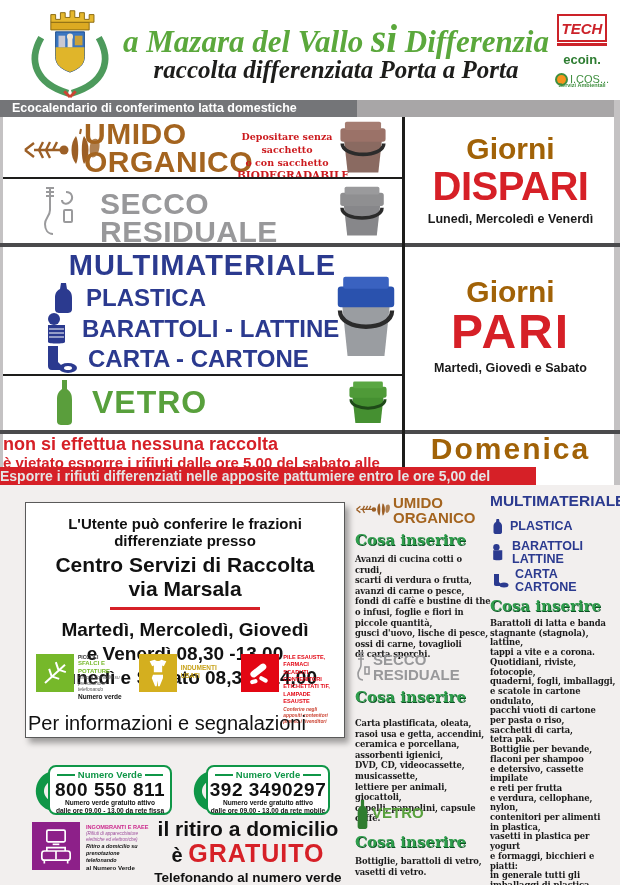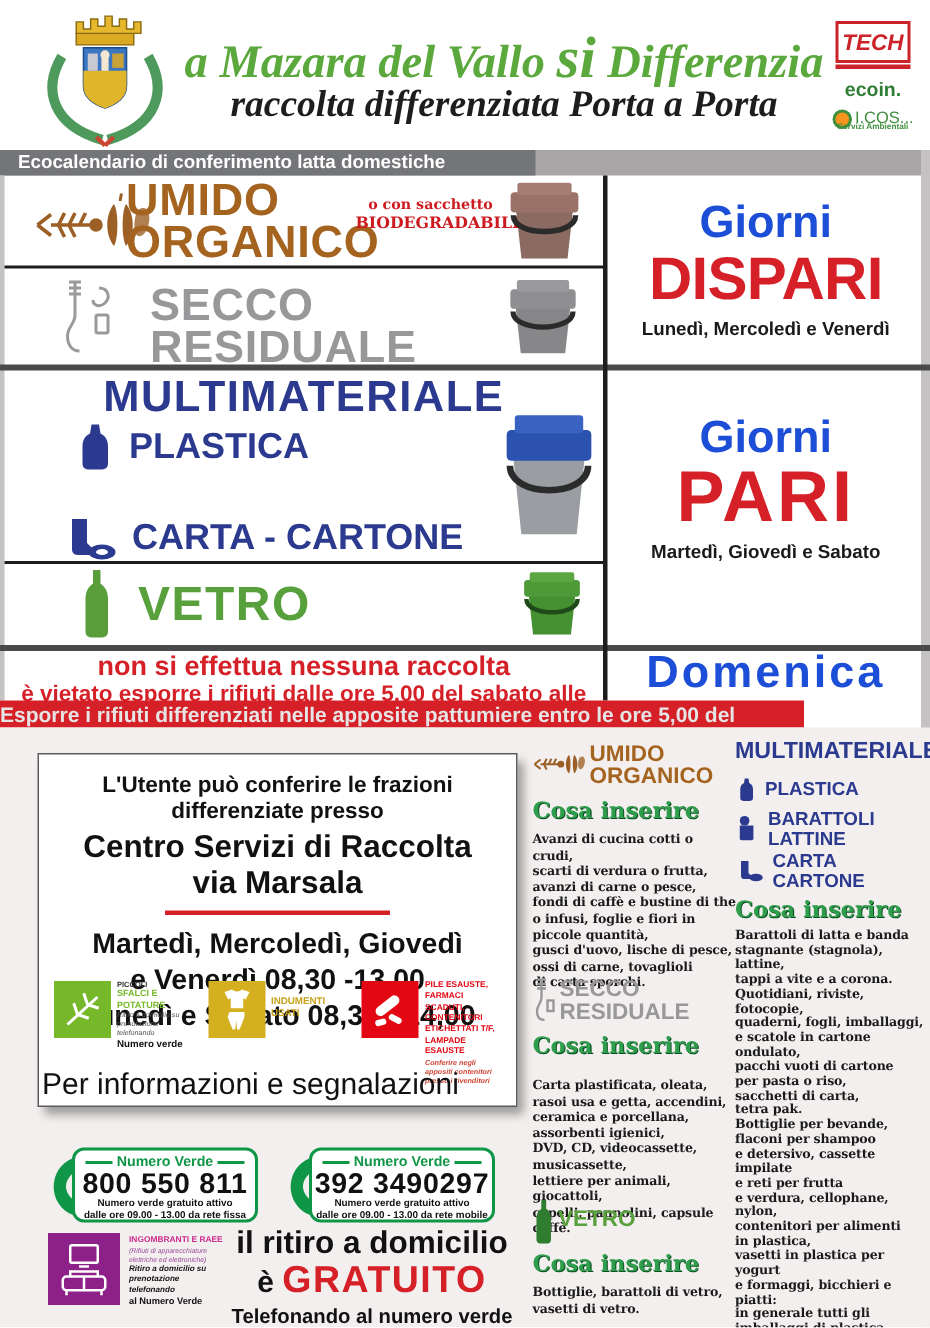--- a/index.html
+++ b/index.html
@@ -30,21 +30,21 @@
   .edge{background:#c4c2c3;}
   .vline{left:402px;top:117px;width:3px;height:350px;background:#1d1d1b;}
   .hthin{left:3px;width:399px;height:2px;background:#1d1d1b;}
   .hthick{left:0;width:620px;height:4px;background:#4a4a4c;}
   .w-umido{color:#a4641f;} .w-secco{color:#98989a;} .w-blue{color:#2b3a8f;} .w-green{color:#58a03c;}
   .bigword{font-weight:700;font-size:30px;line-height:28px;letter-spacing:.5px;}
   .note-red{color:#cc1a1e;font-family:"DejaVu Serif",serif;font-weight:700;
     font-size:9.5px;line-height:13px;text-align:center;}
   .note-red .b3{font-size:10.5px;}
   .day-cell{left:405px;width:211px;display:flex;flex-direction:column;align-items:center;justify-content:center;}
-  .g-small{color:#1d4ed8;font-weight:700;font-size:30px;line-height:30px;}
+  .g-small{color:#a16207;font-weight:700;font-size:30px;line-height:30px;}
   .g-big{color:#d62027;font-weight:700;letter-spacing:-.5px;line-height:44px;}
   .g-days{color:#1a1a1a;font-weight:700;font-size:12.5px;margin-top:4px;}
   .multi-title{left:3px;top:249px;width:399px;text-align:center;font-weight:700;
     font-size:29px;letter-spacing:1px;}
   .multi-item{display:flex;align-items:center;gap:10px;font-weight:700;font-size:24px;}
   .norec1{color:#d62027;font-weight:700;font-size:18px;line-height:19px;}
   .norec2{color:#d62027;font-weight:700;font-size:15px;}
   .redbar{left:0;top:467px;width:536px;height:18px;background:#d62027;color:#e5e5e5;
     font-weight:700;font-size:14px;line-height:18px;text-align:left;}
   
@@ -149,20 +149,21 @@
     <path d="M54 10 C48 17 48 31 54 38 C57 33 57 15 54 10 Z" fill="#9c5f26"></path>
     <path d="M62 10 C68 17 68 31 62 38 C59 33 59 15 62 10 Z" fill="#9c5f26"></path>
     <path d="M58 8 l1 -5" stroke="#9c5f26" stroke-width="2"></path>
     <path d="M70 14 c6 -4 9 2 7 10 c-2 8 -8 10 -9 4 c-1 -5 0 -11 2 -14 Z" fill="#b08050"></path>
   </svg>
   <div class="abs" style="left:84px;top:120px">
     <div class="bigword w-umido">UMIDO</div>
     <div class="bigword w-umido">ORGANICO</div>
   </div>
   <div class="abs note-red" style="left:237px;top:130px;width:100px">
+    <div>Depositare senza sacchetto</div>
     <div>o con sacchetto</div>
     <div class="b3">BIODEGRADABILE</div>
   </div>
   <svg class="abs" style="left:330px;top:120px" width="66" height="56" viewBox="0 0 70 62">
     <path d="M14 22 L56 22 L52 58 L18 58 Z" fill="#8a6a61"></path>
     <path d="M12 26 C12 42 58 42 58 26" fill="none" stroke="#2b2b2b" stroke-width="4"></path>
     <rect x="10" y="9" width="50" height="15" rx="3" fill="#9b7268"></rect>
     <rect x="15" y="2" width="40" height="9" rx="2" fill="#a57d72"></rect>
   </svg>
 
@@ -195,20 +196,28 @@
 
   <div class="abs hthick" style="top:243px"></div>
 
   <div class="abs multi-title w-blue">MULTIMATERIALE</div>
   <div class="abs multi-item w-blue" style="left:52px;top:282px">
     <svg width="24" height="32" viewBox="0 0 24 32">
       <path d="M9 1 h5 l1 6 c4 2 5 5 5 9 v11 c0 3 -2 4 -5 4 h-7 c-3 0 -5 -1 -5 -4 v-11 c0 -4 1 -7 5 -9 Z" fill="#2b3a8f"></path>
     </svg>
     <span>PLASTICA</span>
   </div>
+  <div class="abs multi-item w-blue" style="left:42px;top:312px">
+    <svg width="30" height="34" viewBox="0 0 30 34">
+      <circle cx="12" cy="7" r="6" fill="#2b3a8f"></circle>
+      <path d="M6 13 h17 v17 c0 2 -17 2 -17 0 Z" fill="#2b3a8f"></path>
+      <path d="M7 17 h15 M7 21 h15 M7 25 h15" stroke="#fff" stroke-width="1"></path>
+    </svg>
+    <span>BARATTOLI - LATTINE</span>
+  </div>
   <div class="abs multi-item w-blue" style="left:44px;top:344px">
     <svg width="34" height="30" viewBox="0 0 34 30">
       <path d="M4 2 h10 v16 l8 8 h-14 c-3 0 -4 -2 -4 -4 Z" fill="#2b3a8f"></path>
       <ellipse cx="24" cy="24" rx="9" ry="5" fill="#2b3a8f"></ellipse>
       <ellipse cx="24" cy="24" rx="4" ry="2" fill="#fff"></ellipse>
     </svg>
     <span>CARTA - CARTONE</span>
   </div>
   <svg class="abs" style="left:328px;top:270px" width="76" height="94" viewBox="0 0 70 80">
     <path d="M13 28 L57 28 L52 76 L18 76 Z" fill="#9a9da1"></path>
@@ -231,21 +240,21 @@
   </svg>
 
   <div class="abs day-cell" style="top:247px;height:183px;padding-bottom:26px;box-sizing:border-box">
     <div class="g-small">Giorni</div>
     <div class="g-big" style="font-size:48px;letter-spacing:2px;line-height:50px">PARI</div>
     <div class="g-days">Martedì, Giovedì e Sabato</div>
   </div>
 
   <div class="abs hthick" style="top:430px"></div>
 
-  <div class="abs" style="left:3px;top:435px;width:399px;text-align:center">
+  <div class="abs" style="left:3px;top:435px;width:399px;">
     <div class="norec1">non si effettua nessuna raccolta</div>
     <div class="norec2">è vietato esporre i rifiuti dalle ore 5,00 del sabato  alle ore 22,00 della domenica</div>
   </div>
   <div class="abs day-cell" style="top:432px;height:34px">
     <div class="g-small" style="font-size:30px;letter-spacing:2px">Domenica</div>
   </div>
 
   <div class="abs vline"></div>
 
   <div class="abs redbar">Esporre i rifiuti differenziati nelle apposite pattumiere entro le ore 5,00 del giorno di raccolta</div>

